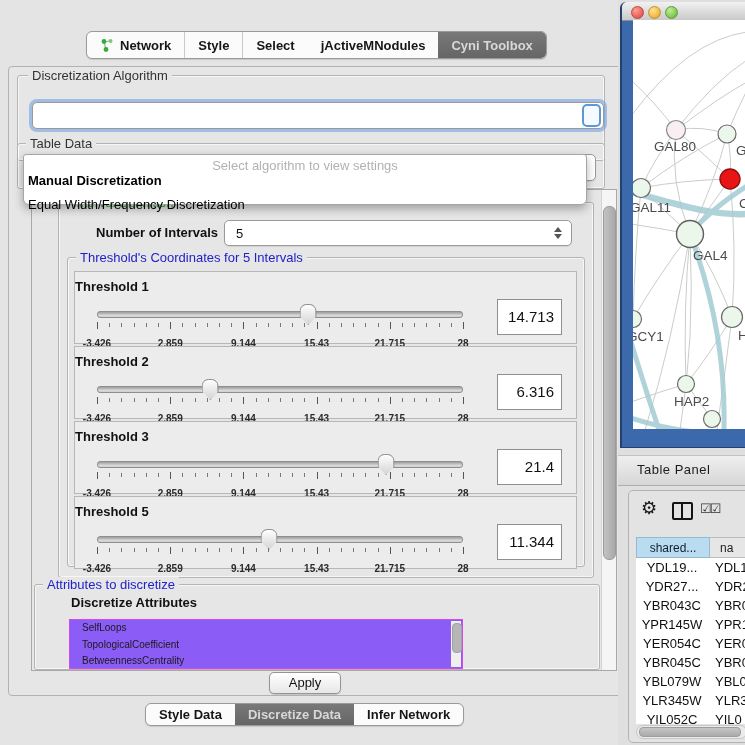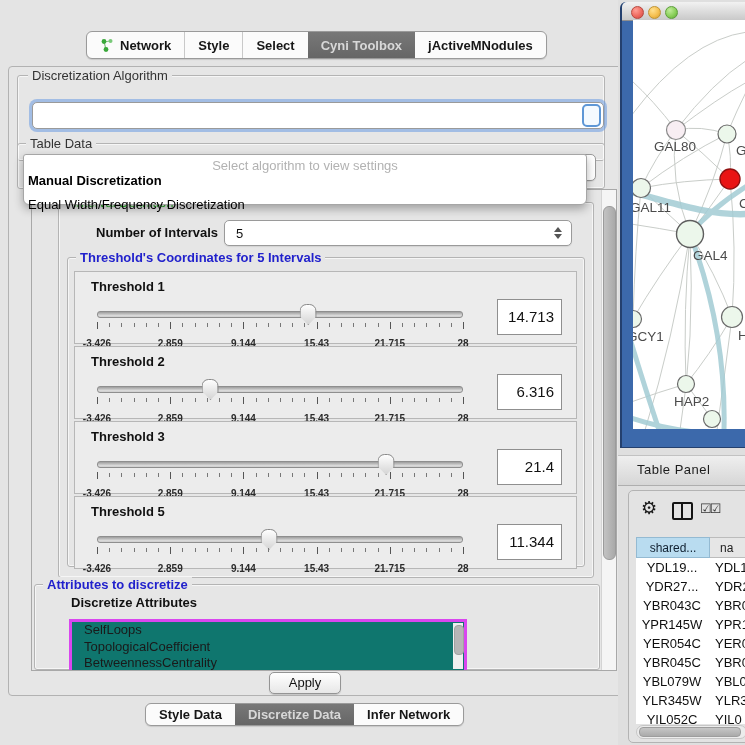--- a/index.html
+++ b/index.html
@@ -31,21 +31,21 @@
 
   
   #outer-panel{left:8px;top:66px;width:602px;height:628px;background:#e6e6e6;
     border:1px solid #b2b2b2;border-radius:4px;padding-left:43px;}
 
   .group{position:absolute;border:1px solid #b4b4b4;border-radius:3px;
     box-shadow:inset 0 0 0 1px rgba(255,255,255,.65);}
   .group-title{position:absolute;top:-8px;font-size:13px;background:#e6e6e6;padding:0 4px;white-space:nowrap;}
   .gt-dark{color:#333;}
   .gt-green{color:#2db32d;}
-  .gt-blue{color:#2121cc;font-weight:bold;}
+  .gt-blue{color:#2121cc;}
 
   
   .combo{position:absolute;background:#fff;border:1px solid #9a9a9a;border-radius:5px;
     font-size:13px;color:#111;display:flex;align-items:center;box-shadow:0 1px 1px rgba(0,0,0,.08);}
   .combo .val{padding-left:11px;flex:1;white-space:nowrap;overflow:hidden;}
   .spinner{width:9px;margin-right:9px;display:flex;flex-direction:column;align-items:center;gap:2px;}
   .spinner i{display:block;width:0;height:0;border-left:4px solid transparent;border-right:4px solid transparent;}
   .spinner .up{border-bottom:5px solid #555;}
   .spinner .dn{border-top:5px solid #555;}
 
@@ -64,40 +64,40 @@
   #algo-popup .opt2{top:42px;}
 
   
   #scrollpane{left:22px;top:122px;width:584px;height:480px;border:1px solid #a8a8a8;background:#e6e6e6;overflow:hidden;}
   .vscroll-track{position:absolute;right:0;top:0;width:14px;height:100%;background:#f5f5f5;border-left:1px solid #d4d4d4;}
   .vscroll-thumb{position:absolute;left:1px;width:11px;border-radius:6px;
     background:linear-gradient(90deg,#c3c3c3,#a9a9a9);border:1px solid #9b9b9b;}
 
   
   .threshold{position:relative;height:71px;background:#ececec;border:1px solid #b7b7b7;margin-bottom:2px;}
-  .th-label{position:absolute;left:16px;top:7px;font-size:13px;font-weight:bold;color:#111;}
+  .th-label{position:absolute;left:0;top:7px;font-size:13px;font-weight:bold;color:#111;}
   .slider-area{position:absolute;left:22px;top:39px;width:366px;}
   .track{height:5px;border-radius:3px;border:1px solid #8e8e8e;
     background:linear-gradient(#9d9d9d,#d9d9d9 70%,#cfcfcf);}
   .thumb{position:absolute;top:-7px;width:15px;height:19px;transform:translateX(-50%);
     background:linear-gradient(#fefefe,#d5d5d5);border:1px solid #8a8a8a;
     border-radius:7px 7px 3px 3px;
     clip-path:polygon(0 0,100% 0,100% 58%,50% 100%,0 58%);}
   .ticks{position:relative;height:8px;margin-top:4px;}
   .tick{position:absolute;top:1px;width:1px;height:4px;background:#777;}
   .tick.major{height:7px;top:0;background:#555;}
   .tick-labels{position:relative;height:12px;margin-top:8px;font-size:10px;font-weight:bold;color:#2b2b2b;}
   .tick-labels span{position:absolute;transform:translateX(-50%);white-space:nowrap;}
   .value-box{position:absolute;right:14px;top:27px;width:56px;height:34px;background:#fff;
     border:1px solid #8f8f8f;font-size:15px;color:#111;text-align:right;
     line-height:34px;padding-right:7px;}
 
   
-  #attr-list{position:absolute;left:34px;top:34px;width:392px;height:48px;background:#0f766e;
-    border:3px solid #d946ef;overflow:hidden;font-size:13px;color:#1a1a1a;}
+  #attr-list{position:absolute;left:34px;top:34px;width:392px;height:48px;background:#8b5cf6;
+    border:1px solid #d946ef;overflow:hidden;font-size:10px;color:#1a1a1a;}
   #attr-list .row{padding:1px 0 1px 12px;line-height:14.5px;white-space:nowrap;}
   #attr-vscroll{position:absolute;right:1px;top:1px;width:10px;height:46px;background:#efefef;}
   #attr-vthumb{position:absolute;left:1px;top:2px;width:8px;height:28px;border-radius:4px;background:#b6b6b6;border:1px solid #a2a2a2;}
 
   
   #apply-btn{left:268px;top:671px;width:70px;height:20px;background:linear-gradient(#ffffff,#e7e7e7);
     border:1px solid #949494;border-radius:5px;font-size:13px;color:#111;
     text-align:center;line-height:19px;box-shadow:0 1px 1px rgba(0,0,0,.15);}
 
   
@@ -155,25 +155,25 @@
         <circle cx="6" cy="11.5" r="2.4" fill="#3aa83a"></circle>
       </svg>
       <span>Network</span>
     </div>
     <div class="tabseg">
         <span>Style</span>
       </div>
     <div class="tabseg">
         <span>Select</span>
       </div>
+    <div class="tabseg after-selected">
+        <span>jActiveMNodules</span>
+      </div>
     <div class="tabseg selected">
         <span>Cyni Toolbox</span>
-      </div>
-    <div class="tabseg after-selected">
-        <span>jActiveMNodules</span>
       </div>
   </div>
 
   <div id="outer-panel" class="abs">
 
     <div class="group" style="left:8px;top:8px;width:586px;height:84px;">
       <div class="group-title gt-dark" style="left:10px;">Discretization Algorithm</div>
       <div id="algo-combo" class="combo">
         <div class="val"></div>
         <div class="cap"></div>

